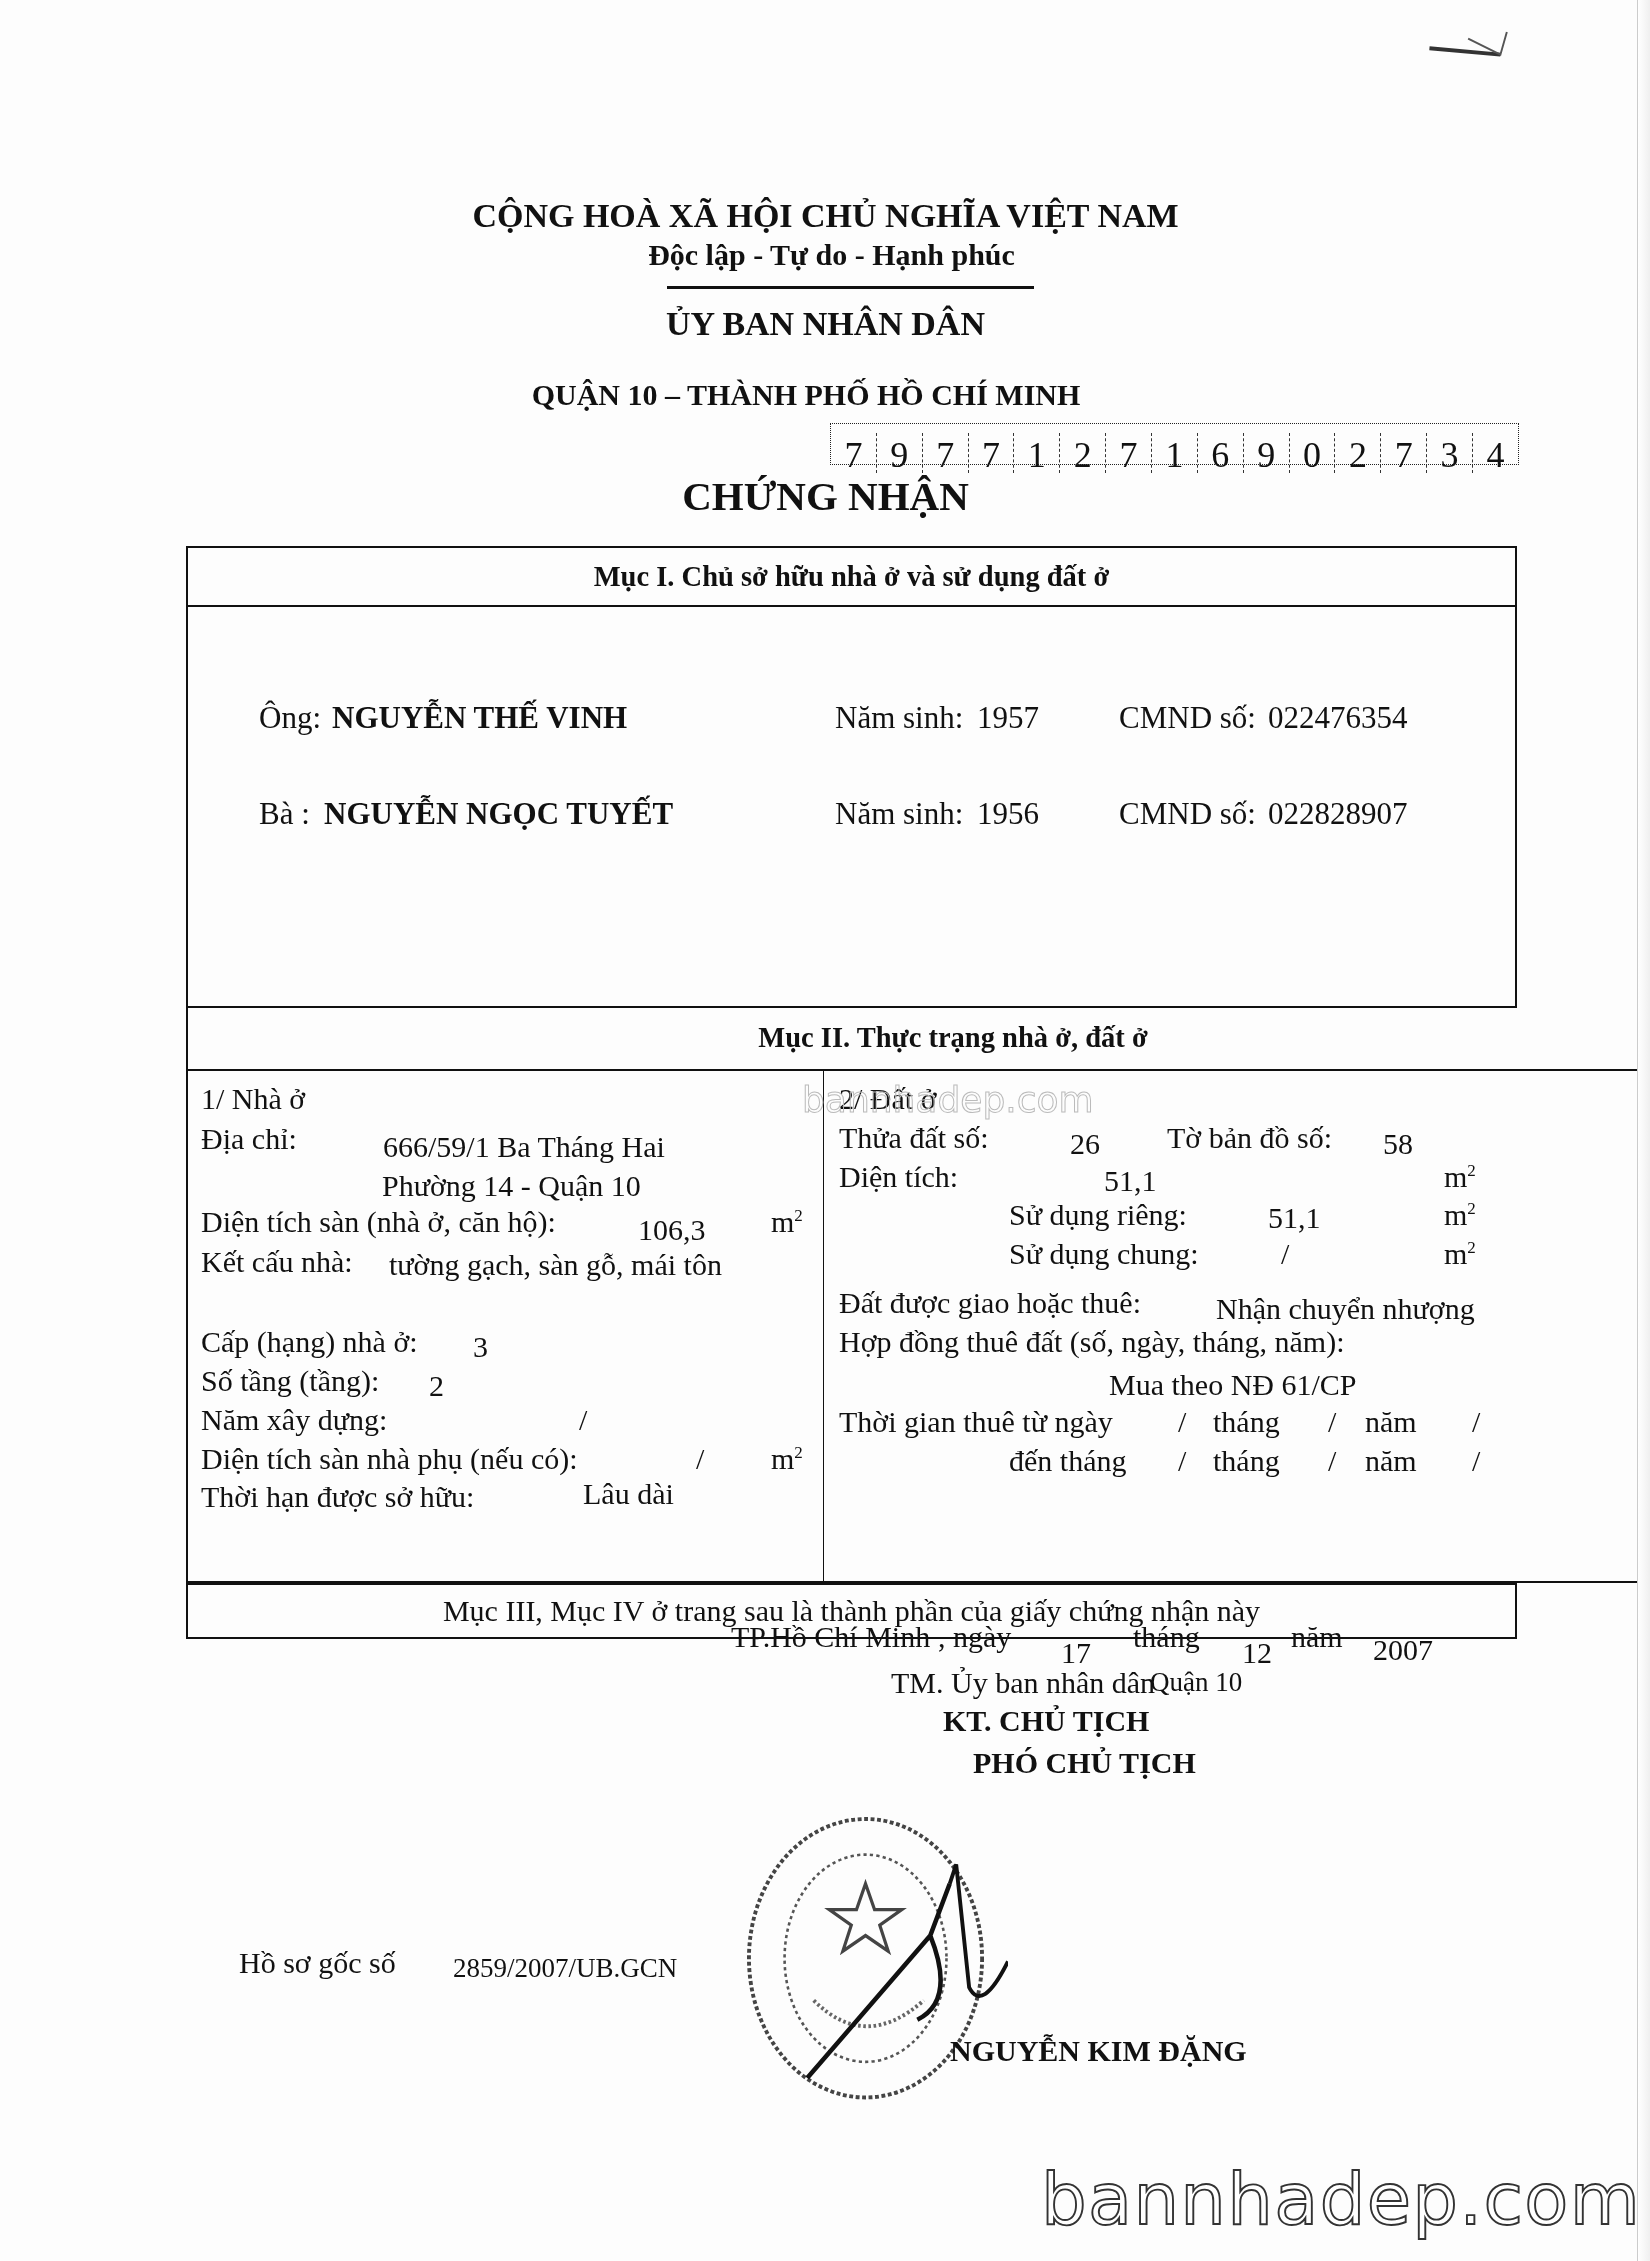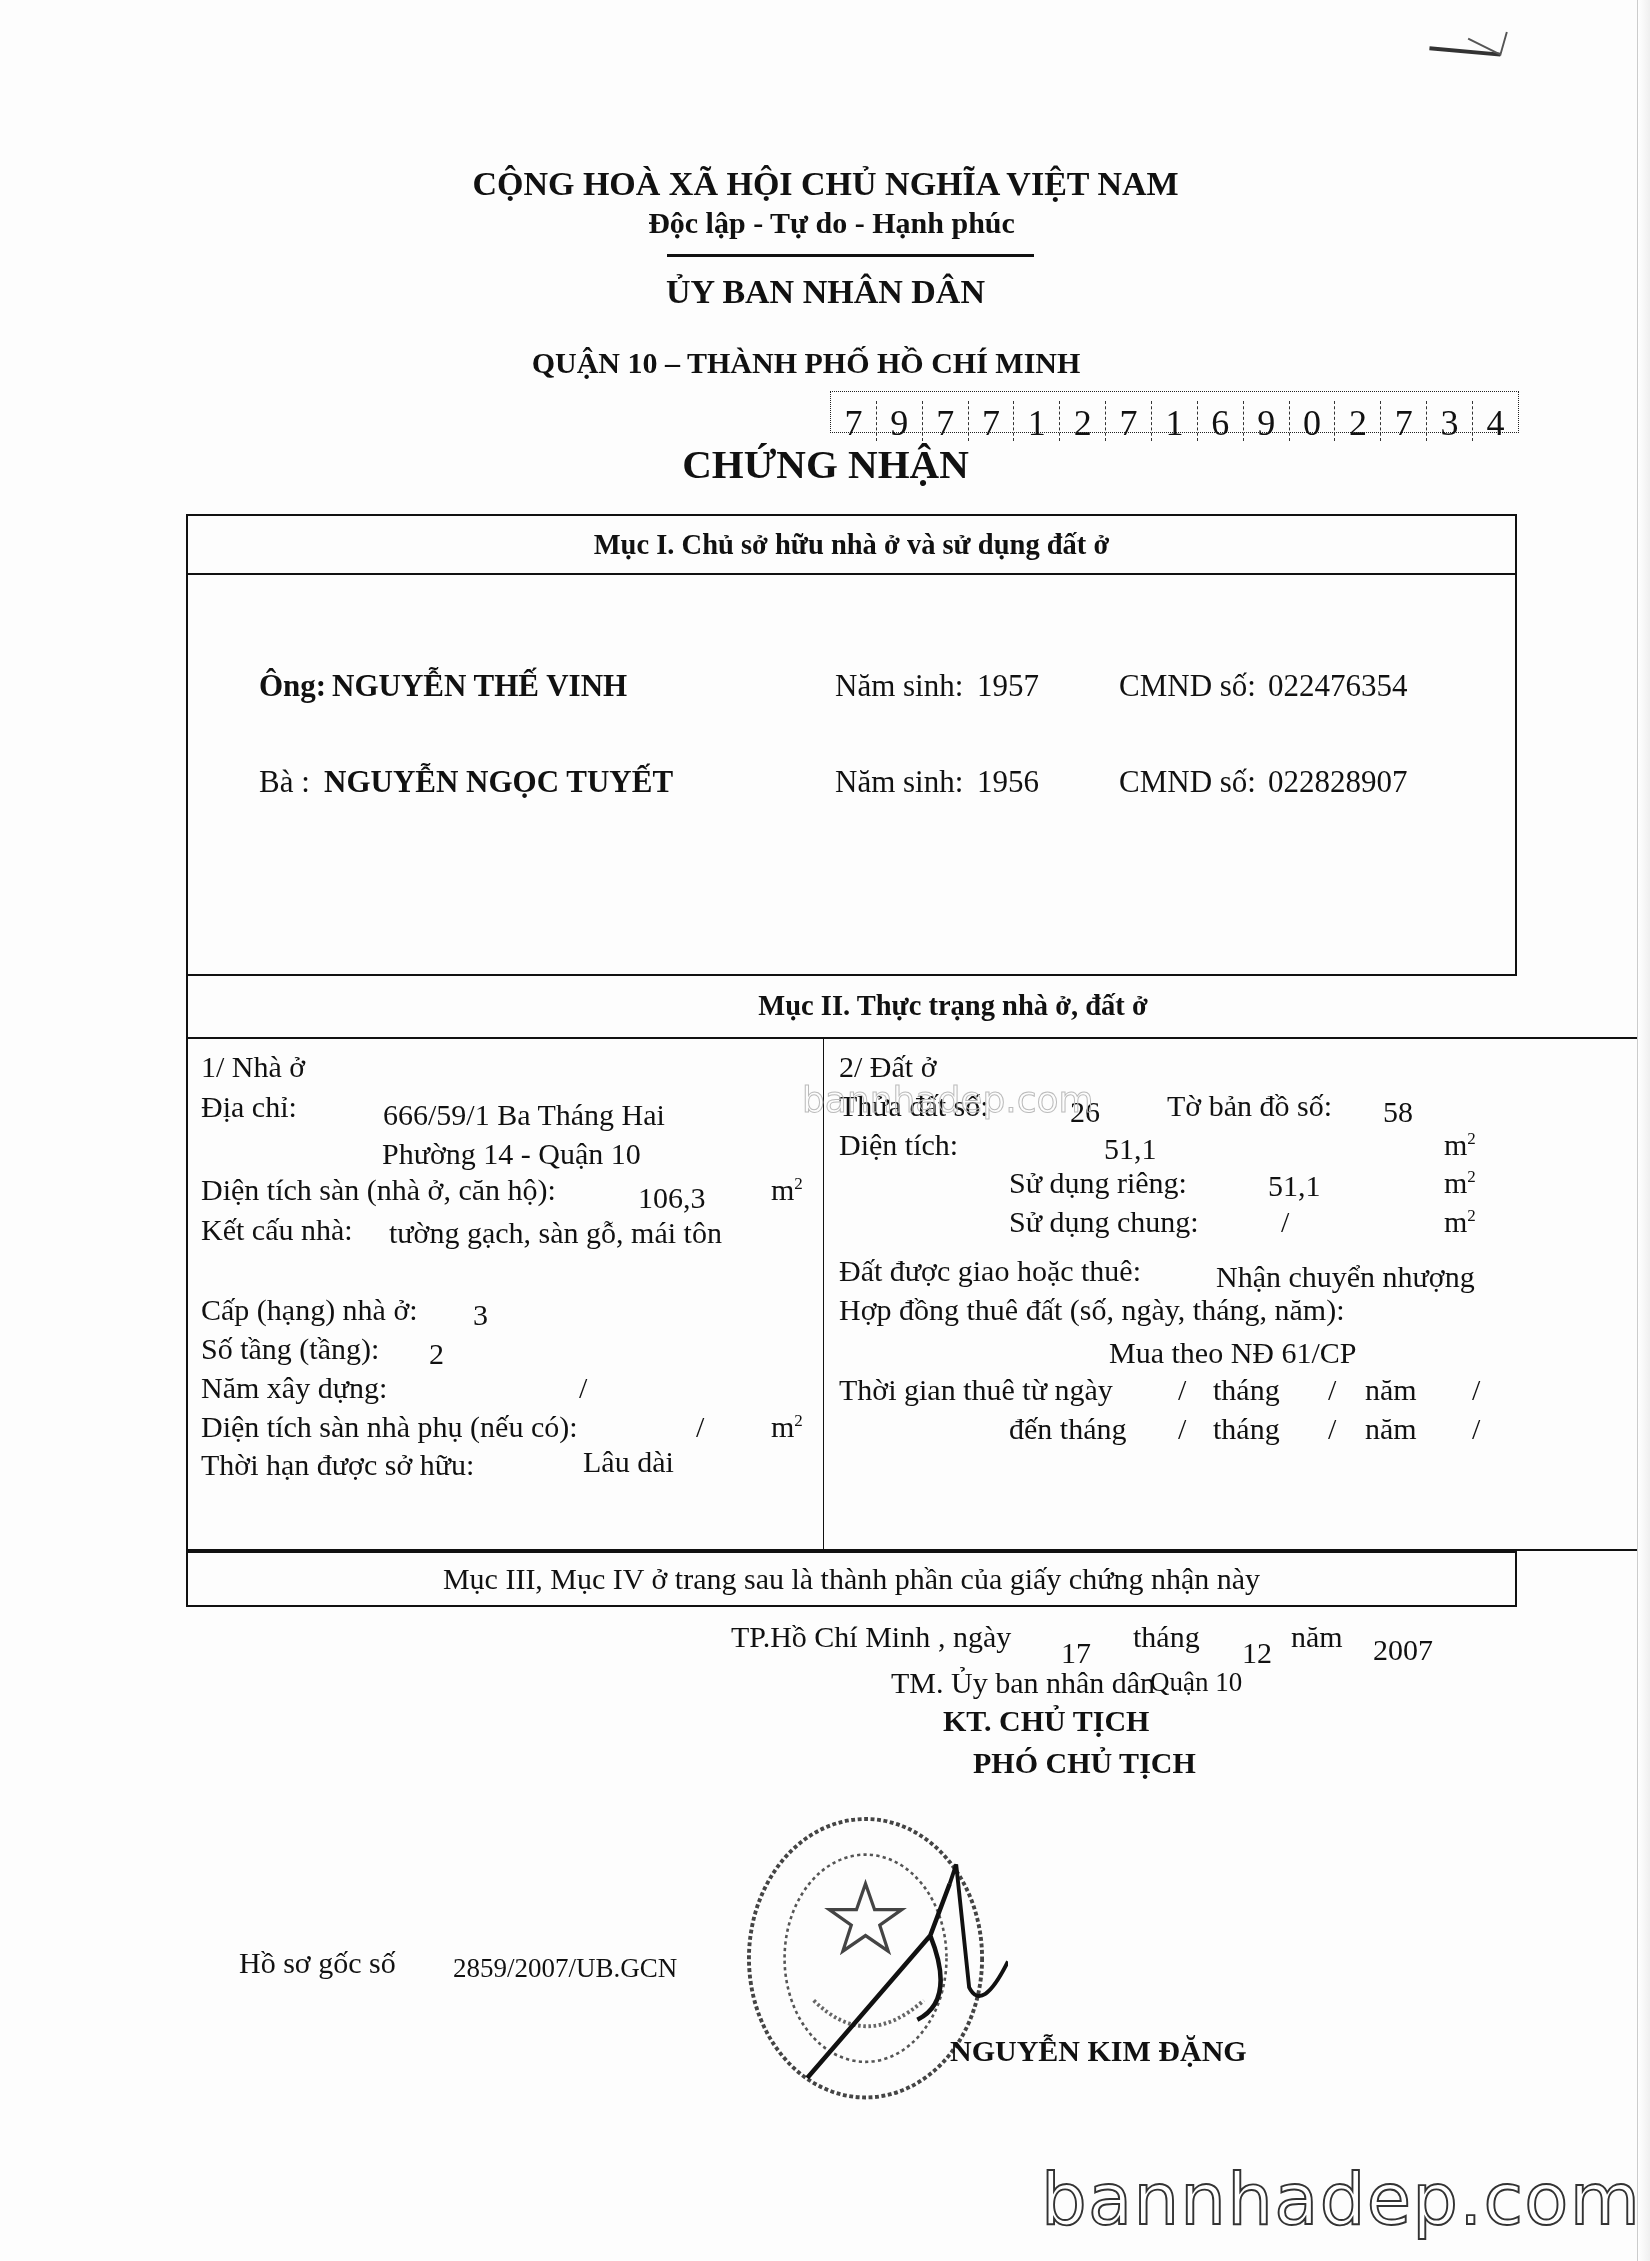--- a/index.html
+++ b/index.html
@@ -1,20 +1,20 @@
 <!DOCTYPE html>
 <html style="font-size:10.3px"><head>
 <meta charset="utf-8">
 <style>
   html, body { margin: 0; padding: 0; }
   body {
     width: 1651px; height: 2261px; background: #fdfdfd; position: relative; overflow: hidden;
     font-family: "Liberation Serif", "DejaVu Serif", serif; color: #111;
   }
-  .abs { position: absolute; }
+  .abs { position: absolute; margin-top: 32px; }
   .c { text-align: center; left: 0; right: 0; }
   .b { font-weight: bold; }
   .f56 { font-size: 34px; }
   .f48 { font-size: 30px; }
   .f44 { font-size: 28.5px; }
   .f66 { font-size: 41px; }
 
   #national-title { top: 165px; }
   #motto { top: 206px; padding-left: 12px; }
   #motto-underline { top: 254px; left: 667px; width: 367px; height: 0; border-top: 3.2px solid #111; }
@@ -71,21 +71,21 @@
     <div class="serial-cell">3</div>
     <div class="serial-cell">4</div>
   </div>
 
 <div class="abs c b f66" id="cert-title">CHỨNG NHẬN</div>
 
 <div class="abs" id="section-i">
   <div id="section-i-header" class="b f44">Mục I. Chủ sở hữu nhà ở và sử dụng đất ở</div>
 
   <div class="owner-row" style="top:152px;">
-    <span style="left:71px;font-weight:bold;">Ông:</span>
+    <span style="left:71px;">Ông:</span>
     <span class="b" style="left:144px;">NGUYỄN THẾ VINH</span>
     <span style="left:647px;">Năm sinh:</span>
     <span style="left:789px;">1957</span>
     <span style="left:931px;">CMND số:</span>
     <span style="left:1080px;">022476354</span>
   </div>
   <div class="owner-row" style="top:248px;">
     <span style="left:71px;">Bà  :</span>
     <span class="b" style="left:136px;text-align:center;">NGUYỄN NGỌC TUYẾT</span>
     <span style="left:647px;">Năm sinh:</span>

